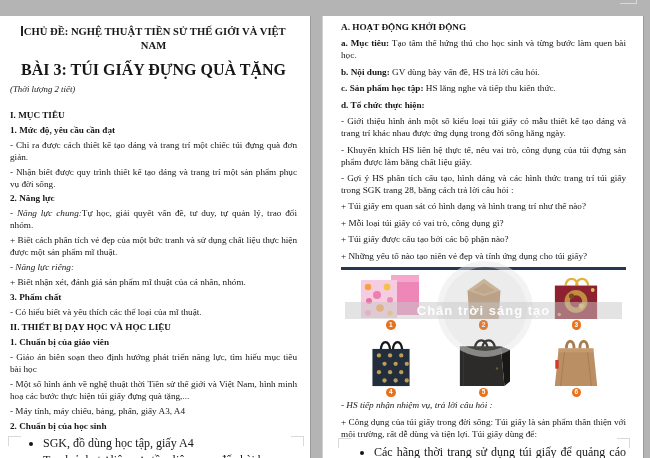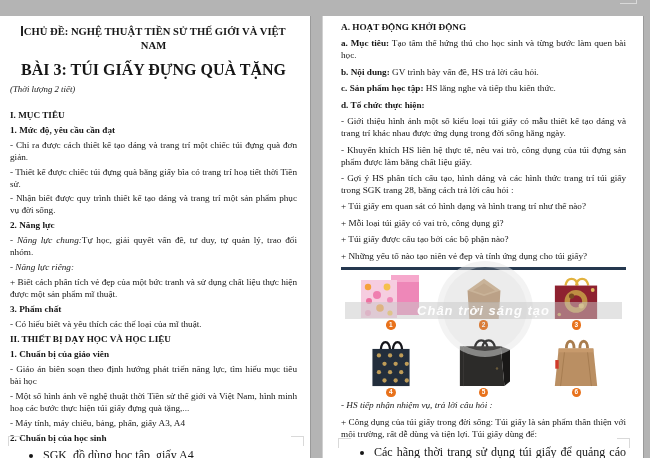--- a/index.html
+++ b/index.html
@@ -22,21 +22,21 @@
   
   .figure{position:relative;margin:0 0 3px;}
   .bag-row{display:flex;justify-content:space-evenly;align-items:flex-end;}
   .bag-row.second{margin-top:5px;}
   .bag-cell{display:flex;flex-direction:column;align-items:center;width:86px;}
   .badge{margin-top:1px;width:9.5px;height:9.5px;border-radius:50%;background:#e8721c;color:#fff;
          font-family:"Liberation Sans",sans-serif;font-size:6.5px;font-weight:bold;
          display:flex;align-items:center;justify-content:center;line-height:1;}
   .wm-band{position:absolute;left:4px;right:4px;top:27px;height:17px;z-index:6;pointer-events:none;
            background:rgba(200,200,200,0.5);display:flex;align-items:center;justify-content:center;}
-  .wm-text{font-family:"Liberation Sans",sans-serif;font-style:italic;font-weight:bold;
+  .wm-text{font-family:"Liberation Sans",sans-serif;font-weight:bold;
            font-size:13px;color:rgba(255,255,255,0.95);letter-spacing:1px;white-space:nowrap;}
   .wm-circle{position:absolute;left:96px;top:-14px;width:96px;height:96px;border-radius:50%;
              background:rgba(170,170,170,0.22);border:6px solid rgba(255,255,255,0.35);
              box-sizing:border-box;z-index:5;pointer-events:none;}
   
   .mark{position:absolute;width:12px;height:9px;border:0 solid #d9d9d9;}
   .mark.bl{border-left-width:1.5px;border-top-width:1.5px;}
   .mark.br{border-right-width:1.5px;border-top-width:1.5px;}
   .mark.tr{width:16px;height:3px;border-bottom-width:1.5px;border-right-width:1.5px;}
 </style>
@@ -46,46 +46,46 @@
 <div class="canvas">
 
   <div class="page page-left">
     <p class="title doc-p"><span class="caret"></span><span>CHỦ ĐỀ: NGHỆ THUẬT TIỀN SỬ THẾ GIỚI VÀ VIỆT NAM</span></p>
     <p class="subtitle doc-p">BÀI 3: TÚI GIẤY ĐỰNG QUÀ TẶNG</p>
     <p class="duration doc-p">(Thời lượng 2 tiết)</p>
 
     <p class="doc-p b">I. MỤC TIÊU</p>
     <p class="doc-p b">1. Mức độ, yêu cầu cần đạt</p>
     <p class="doc-p">- Chỉ ra được cách thiết kế tạo dáng và trang trí một chiếc túi đựng quà đơn giản.</p>
-    <p class="doc-p">- Thiết kế được chiếc túi đựng quà bằng giấy bìa có trang trí hoạ tiết thời Tiền sử.</p>
     <p class="doc-p">- Nhận biết được quy trình thiết kế tạo dáng và trang trí một sản phẩm phục vụ đời sống.</p>
     <p class="doc-p b">2. Năng lực</p>
     <p class="doc-p"><span class="bi">- Năng lực chung:</span><span>Tự học, giải quyết vấn đề, tư duy, tự quản lý, trao đổi nhóm.</span></p>
+    <p class="doc-p">+ Biết cách phân tích vẻ đẹp của một bức tranh và sử dụng chất liệu thực hiện được một sản phẩm mĩ thuật.</p>
     <p class="doc-p bi">- Năng lực riêng:</p>
-    <p class="doc-p">+ Biết cách phân tích vẻ đẹp của một bức tranh và sử dụng chất liệu thực hiện được một sản phẩm mĩ thuật.</p>
+    <p class="doc-p">+ Biết nhận xét, đánh giá sản phẩm mĩ thuật của cá nhân, nhóm.</p>
     <p class="doc-p b">3. Phẩm chất</p>
     <p class="doc-p">- Có hiểu biết và yêu thích các thể loại của mĩ thuật.</p>
     <p class="doc-p b">II. THIẾT BỊ DẠY HỌC VÀ HỌC LIỆU</p>
     <p class="doc-p b">1. Chuẩn bị của giáo viên</p>
     <p class="doc-p">- Giáo án biên soạn theo định hướng phát triển năng lực, tìm hiểu mục tiêu bài học</p>
     <p class="doc-p">- Một số hình ảnh về nghệ thuật thời Tiền sử thế giới và Việt Nam, hình minh hoạ các bước thực hiện túi giấy đựng quà tặng,...</p>
     <p class="doc-p">- Máy tính, máy chiếu, bảng, phấn, giấy A3, A4</p>
     <p class="doc-p b">2. Chuẩn bị của học sinh</p>
     <ul class="doc-list">
       <li>SGK, đồ dùng học tập, giấy A4</li>
       <li>Tranh ảnh, tư liệu sưu tầm liên quan đến bài học.</li>
 
     </ul>
 
   </div>
 
   <div class="page page-right">
     <p class="doc-p b q">A. HOẠT ĐỘNG KHỞI ĐỘNG</p>
     <p class="doc-p q"><span class="b">a. Mục tiêu: </span><span>Tạo tâm thế hứng thú cho học sinh và từng bước làm quen bài học.</span></p>
-    <p class="doc-p q"><span class="b">b. Nội dung: </span><span>GV trình bày vấn đề, HS trả lời câu hỏi.</span></p>
+    <p class="doc-p q"><span class="b">b. Nội dung: </span><span>GV dùng bày vấn đề, HS trả lời câu hỏi.</span></p>
     <p class="doc-p q"><span class="b">c. Sản phẩm học tập: </span><span>HS lắng nghe và tiếp thu kiến thức.</span></p>
     <p class="doc-p b q">d. Tổ chức thực hiện:</p>
     <p class="doc-p q">- Giới thiệu hình ảnh một số kiểu loại túi giấy có mẫu thiết kế tạo dáng và trang trí khác nhau được ứng dụng trong đời sống hằng ngày.</p>
     <p class="doc-p q">- Khuyến khích HS liên hệ thực tế, nêu vai trò, công dụng của túi đựng sản phẩm được làm bằng chất liệu giấy.</p>
     <p class="doc-p q">- Gợi ý HS phân tích cấu tạo, hình dáng và các hình thức trang trí túi giấy trong SGK trang 28, bằng cách trả lời câu hỏi :</p>
     <p class="doc-p q">+ Túi giấy em quan sát có hình dạng và hình trang trí như thế nào?</p>
     <p class="doc-p q">+ Mỗi loại túi giấy có vai trò, công dụng gì?</p>
     <p class="doc-p q">+ Túi giấy được cấu tạo bởi các bộ phận nào?</p>
     <p class="doc-p q">+ Những yếu tố nào tạo niên vẻ đẹp và tính ứng dụng cho túi giấy?</p>
 

